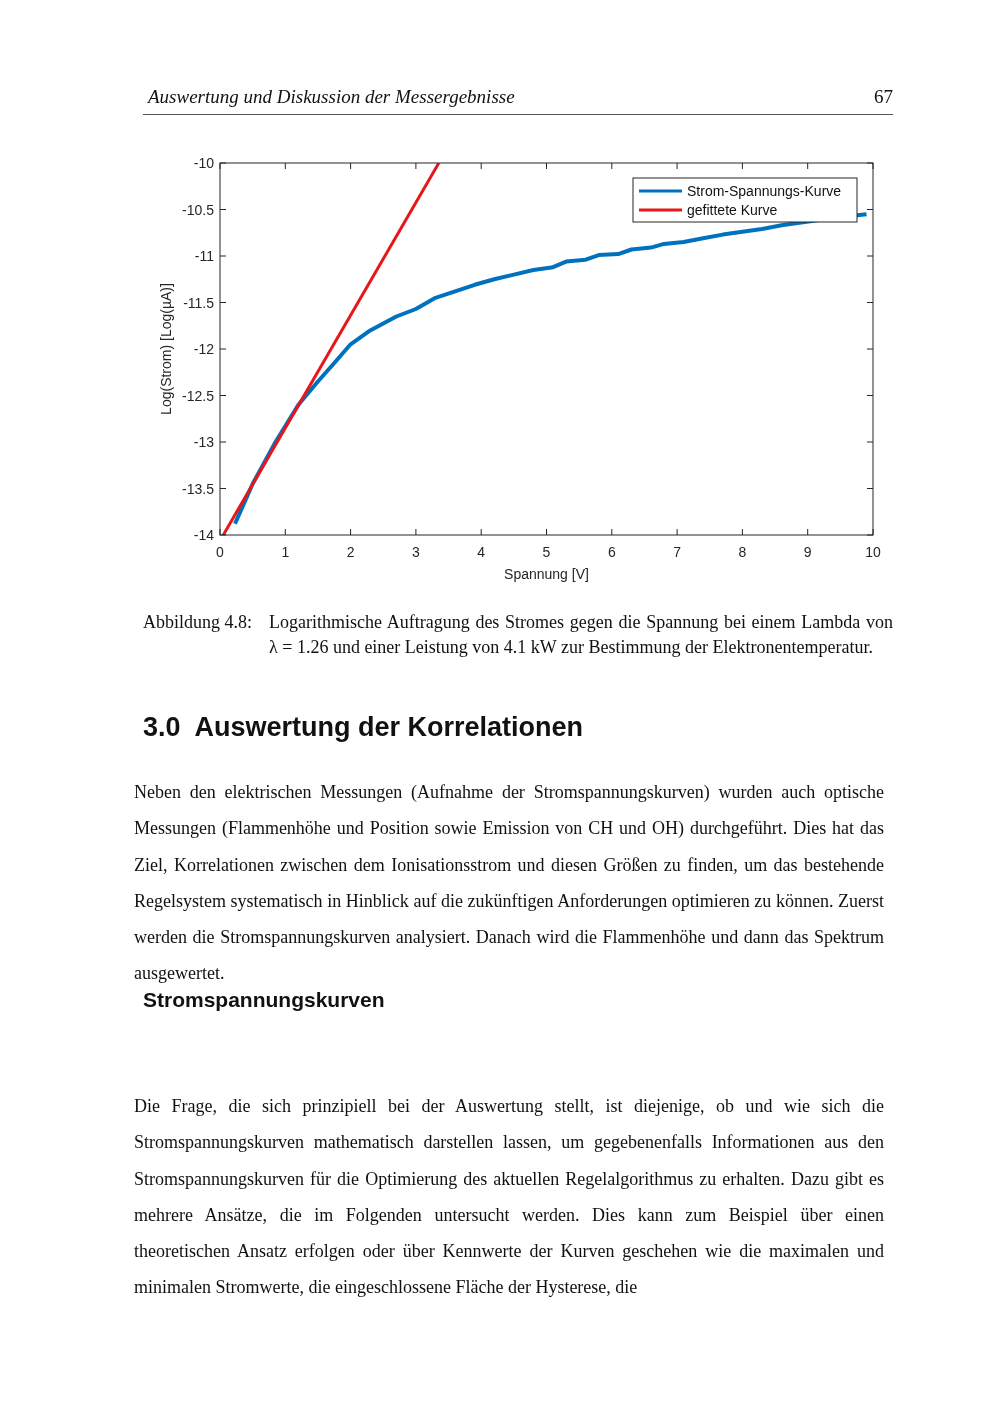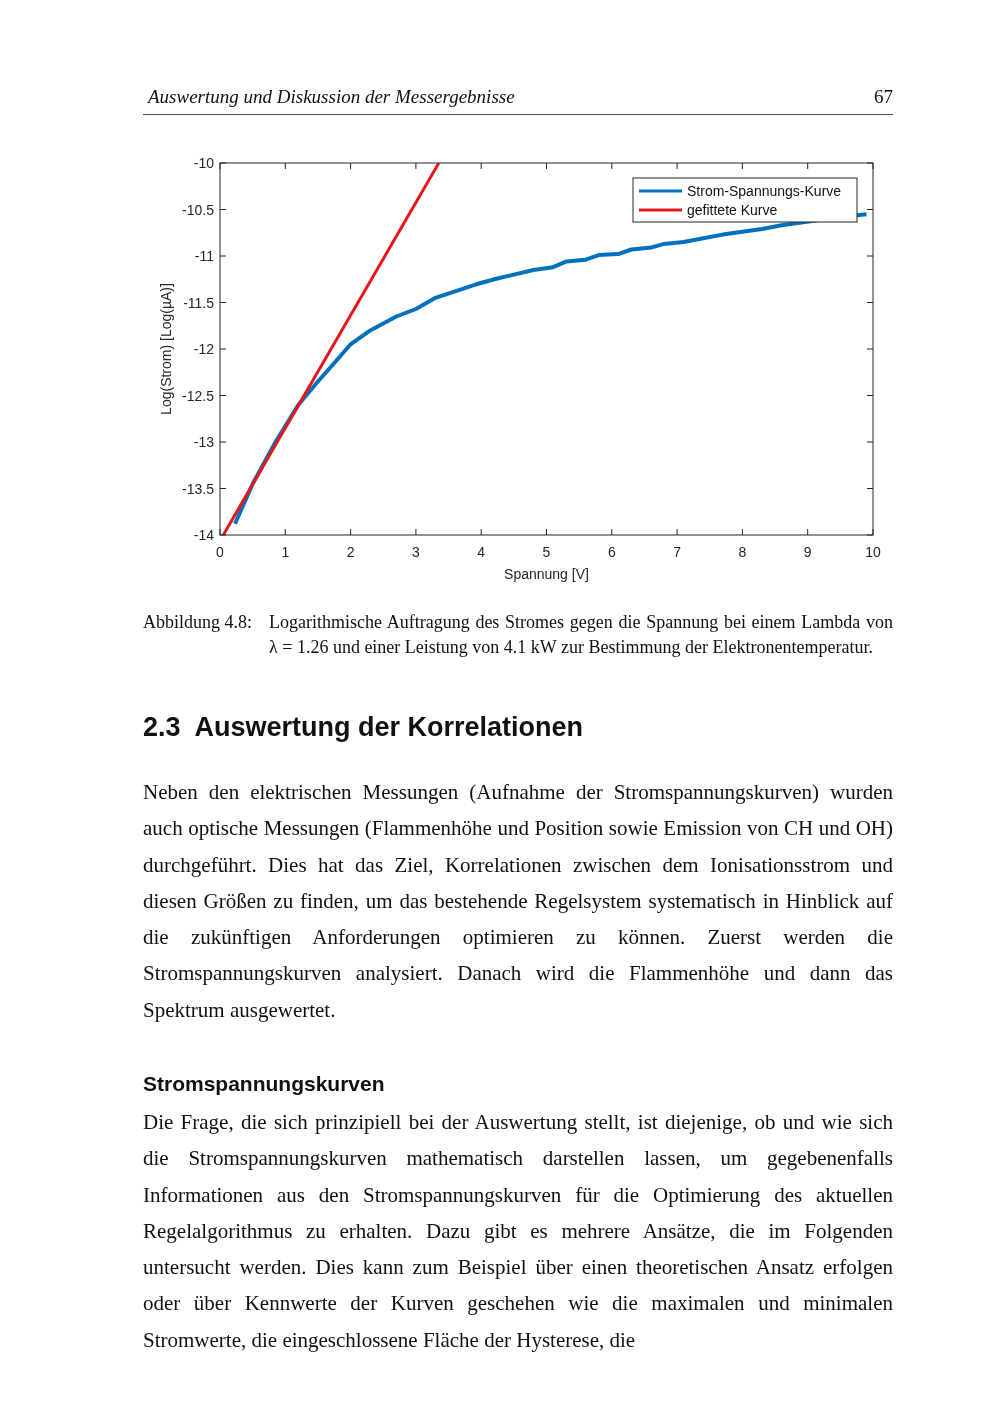--- a/index.html
+++ b/index.html
@@ -15,25 +15,25 @@
   .figure { position: absolute; left: 150px; top: 150px; width: 740px; height: 440px; }
   .figure svg { position: absolute; left: 0; top: 0; }
 
   .caption { position: absolute; left: 143px; top: 610px; width: 750px; font-size: 18px; line-height: 24.5px; }
   .caption .label { position: absolute; left: 0; top: 0; }
   .caption .text { position: absolute; left: 126px; top: 0; width: 624px; text-align: justify; }
 
   .section-heading { position: absolute; left: 143px; top: 712px; font-size: 27px; font-weight: bold; }
   .section-heading .num { margin-right: 14px; }
 
-  .para { position: absolute; left: 143px; width: 750px; font-size: 21px; line-height: 36.3px; text-align: justify; }
+  .para { position: absolute; left: 134px; width: 750px; font-size: 18px; line-height: 36.3px; text-align: justify; }
   .para1 { top: 774px; }
-  .para2 { top: 1088px; margin-top: 16px; }
+  .para2 { top: 1088px; }
 
-  .subheading { position: absolute; left: 143px; top: 1072px; font-size: 21px; font-weight: bold; }
+  .subheading { position: absolute; left: 143px; top: 988px; font-size: 21px; font-weight: bold; }
 </style>
 </head>
 <body>
 
 <div class="page">
 
   <div class="running-header">
     <span class="title serif">Auswertung und Diskussion der Messergebnisse</span>
     <span class="pageno serif">67</span>
   </div>
@@ -119,21 +119,21 @@
         </g>
     </svg>
   </div>
 
   <div class="caption serif">
     <span class="label">Abbildung 4.8:</span>
     <span class="text">Logarithmische Auftragung des Stromes gegen die Spannung bei einem Lambda von λ = 1.26 und einer Leistung von 4.1 kW zur Bestimmung der Elektronentemperatur.</span>
   </div>
 
   <div class="section-heading sans">
-    <span class="num">2.3</span><span>Auswertung der Korrelationen</span>
+    <span class="num">3.0</span><span>Auswertung der Korrelationen</span>
   </div>
 
   <div class="para para1 serif">Neben den elektrischen Messungen (Aufnahme der Stromspannungskurven) wurden auch optische Messungen (Flammenhöhe und Position sowie Emission von CH und OH) durchgeführt. Dies hat das Ziel, Korrelationen zwischen dem Ionisationsstrom und diesen Größen zu finden, um das bestehende Regelsystem systematisch in Hinblick auf die zukünftigen Anforderungen optimieren zu können. Zuerst werden die Stromspannungskurven analysiert. Danach wird die Flammenhöhe und dann das Spektrum ausgewertet.</div>
 
   <div class="subheading sans">Stromspannungskurven</div>
 
   <div class="para para2 serif">Die Frage, die sich prinzipiell bei der Auswertung stellt, ist diejenige, ob und wie sich die Stromspannungskurven mathematisch darstellen lassen, um gegebenenfalls Informationen aus den Stromspannungskurven für die Optimierung des aktuellen Regelalgorithmus zu erhalten. Dazu gibt es mehrere Ansätze, die im Folgenden untersucht werden. Dies kann zum Beispiel über einen theoretischen Ansatz erfolgen oder über Kennwerte der Kurven geschehen wie die maximalen und minimalen Stromwerte, die eingeschlossene Fläche der Hysterese, die</div>
 
 </div>
 

